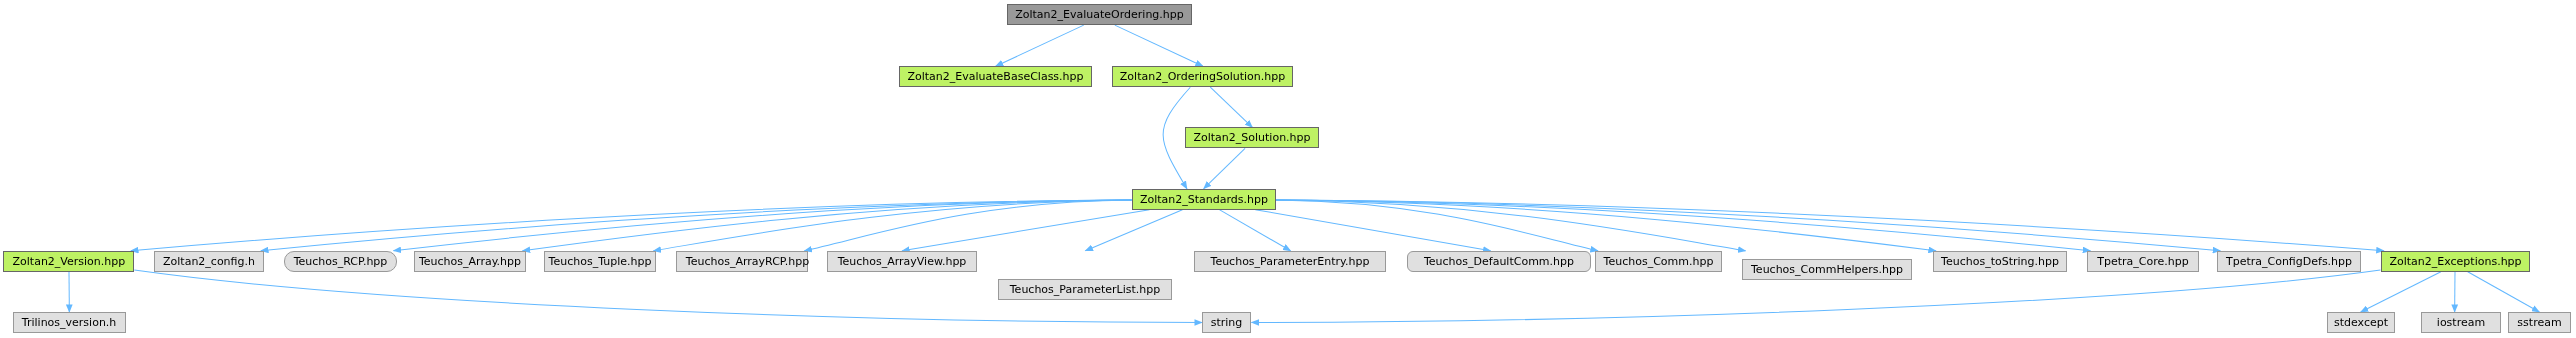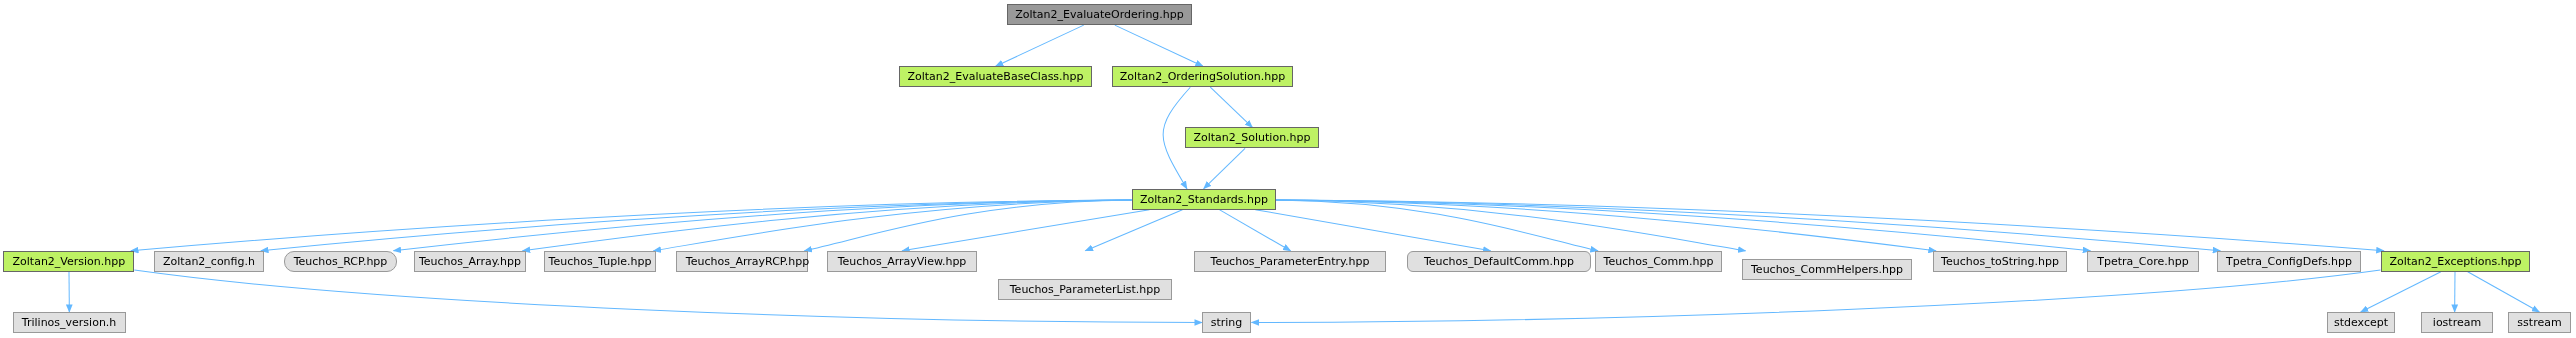--- a/index.html
+++ b/index.html
@@ -118,20 +118,20 @@
     </div>
     <div class="node kind-system" style="left: 12.6px; top: 312px; width: 113px;">
       <span>Trilinos_version.h</span>
     </div>
     <div class="node kind-system" style="left: 1202px; top: 312px; width: 49px;">
       <span>string</span>
     </div>
     <div class="node kind-system" style="left: 2327px; top: 312px; width: 68px;">
       <span>stdexcept</span>
     </div>
-    <div class="node kind-system" style="left: 2421px; top: 312px; width: 72px;">
+    <div class="node kind-system" style="left: 2421px; top: 312px; width: 80px;">
       <span>iostream</span>
     </div>
     <div class="node kind-system" style="left: 2508px; top: 312px; width: 63px;">
       <span>sstream</span>
     </div>
   </div>
 
 
 </body></html>

